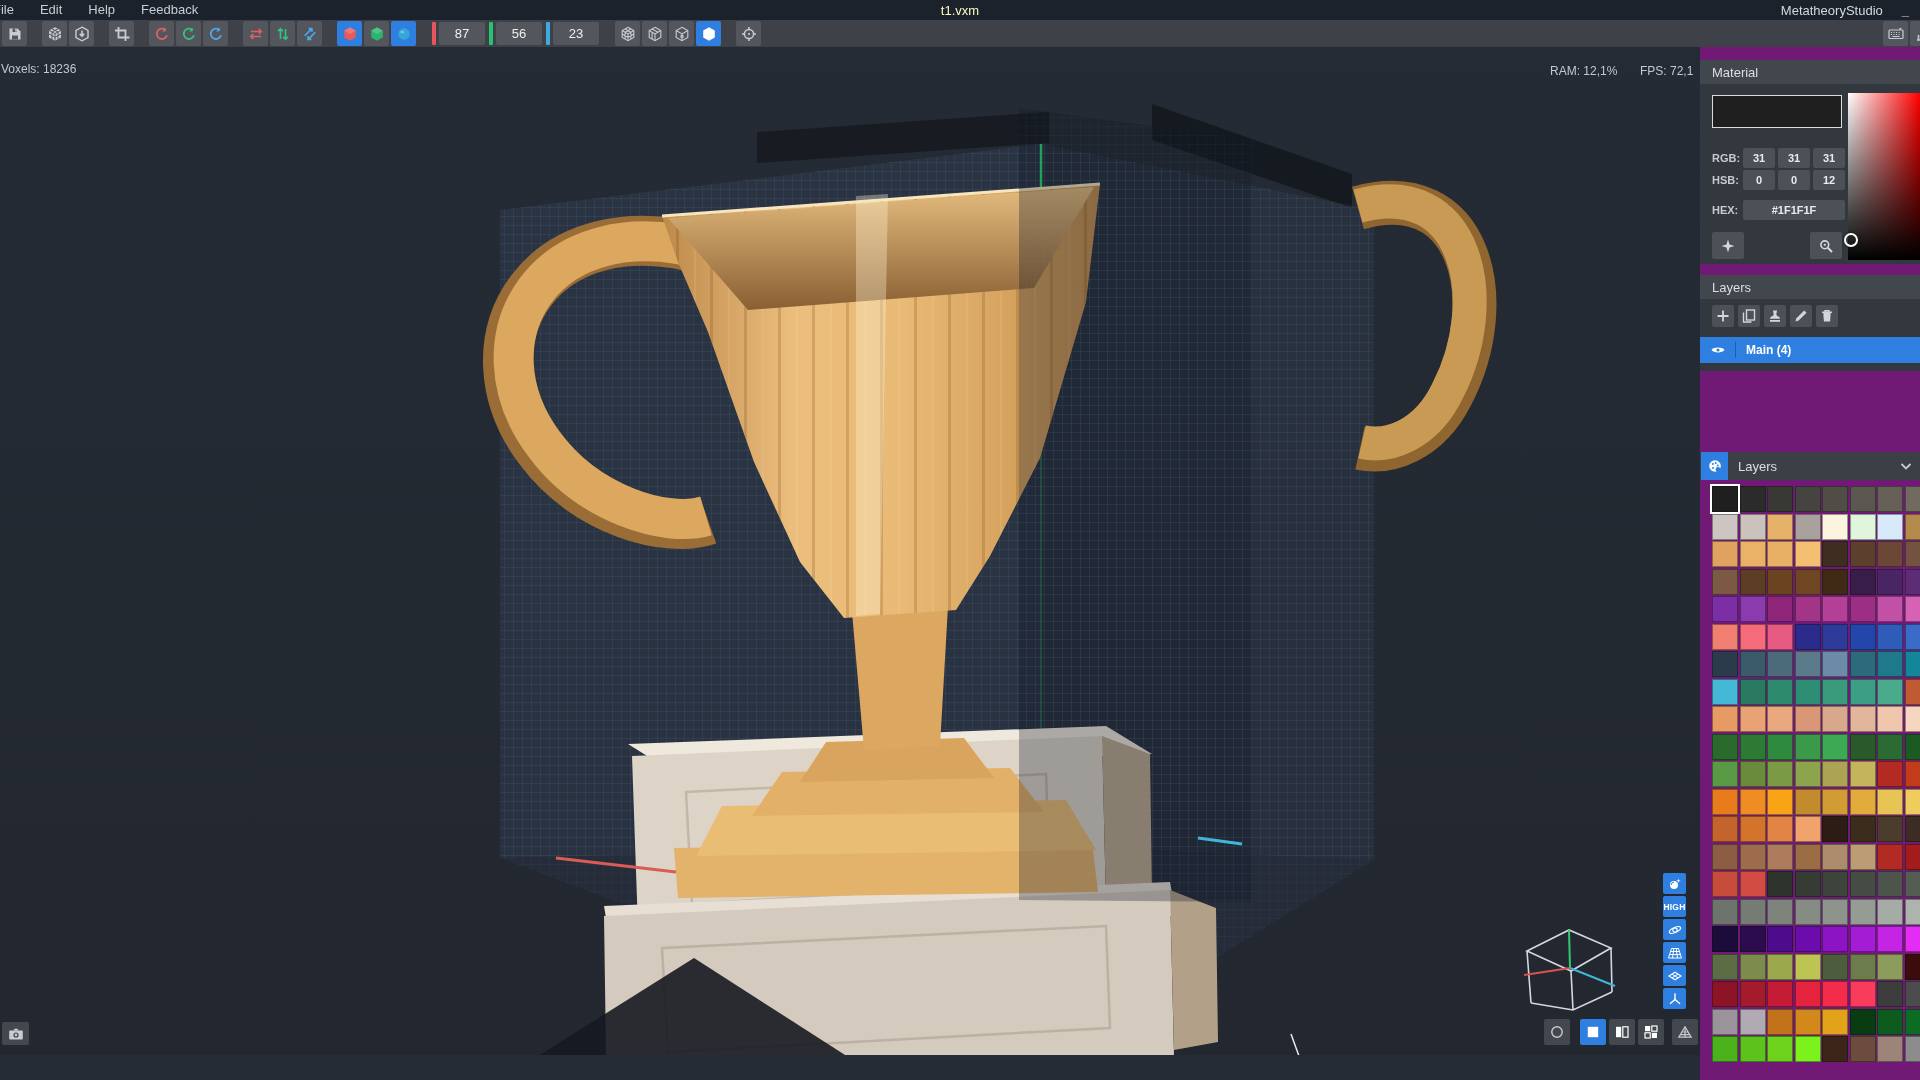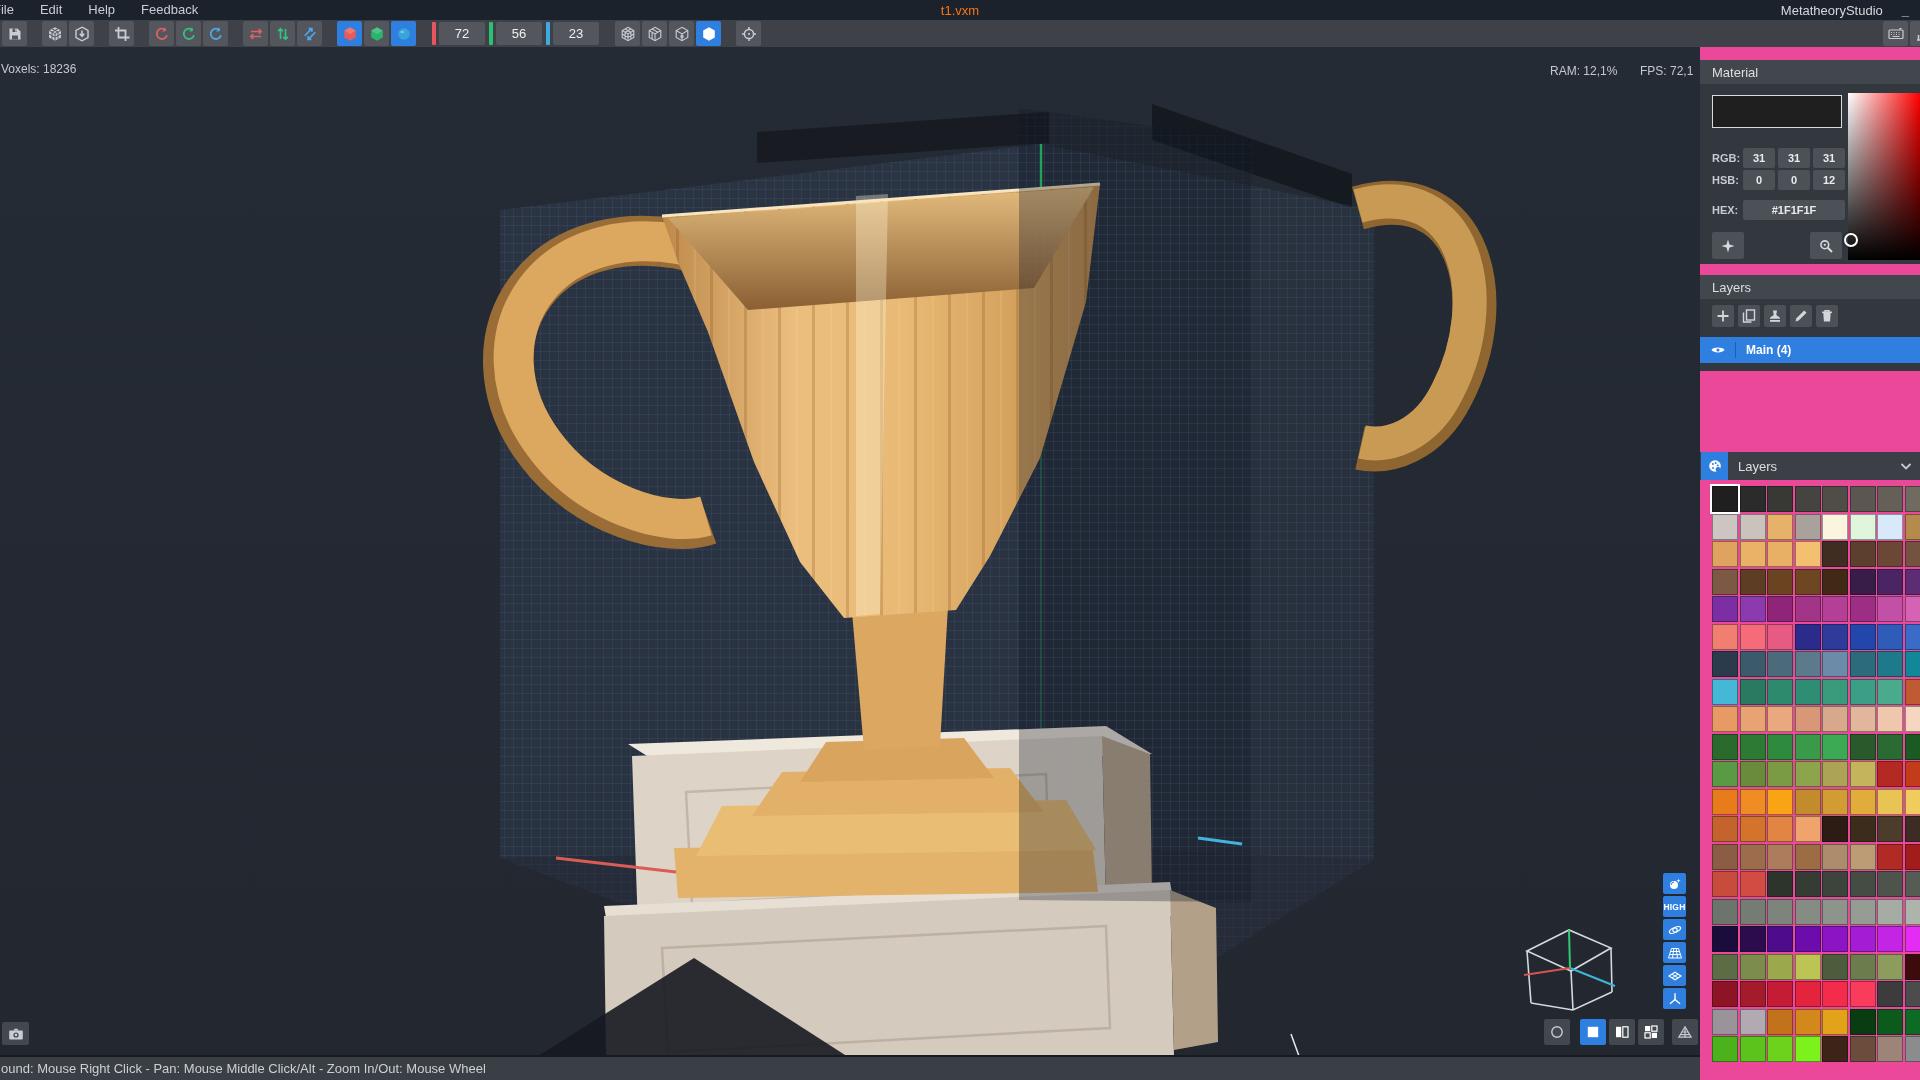--- a/index.html
+++ b/index.html
@@ -5,21 +5,21 @@
 *{margin:0;padding:0;box-sizing:border-box}
 html,body{width:1920px;height:1080px;overflow:hidden}
 body{background:#262c35;font-family:"Liberation Sans",sans-serif;color:#d2d5da;position:relative}
 .app{position:absolute;inset:0}
 
 
 .menubar{position:absolute;top:0;left:0;width:1920px;height:20px;background:#1c222b;display:flex;align-items:center;z-index:30}
 .menus{display:flex}
 .menu-item{padding:0 13px;font-size:13px;color:#c9cdd3;line-height:20px;cursor:default}
 .menu-item.clipped{margin-left:-20px}
-.win-title{position:absolute;left:0;right:0;text-align:center;font-size:13px;color:#f97316;pointer-events:none}
+.win-title{position:absolute;left:0;right:0;text-align:center;font-size:13px;color:#fef9c3;pointer-events:none}
 .brand-wrap{margin-left:auto;display:flex;align-items:center;gap:14px;padding-right:6px;font-size:13px;color:#d5d8dc;z-index:2}
 .minbtn{font-weight:bold;padding:0 5px;cursor:default}
 
 
 .toolbar{position:absolute;top:20px;left:0;width:1920px;height:27px;background:#3e4248;display:flex;align-items:center;padding:0 1px;z-index:25}
 .tb-left{display:flex;align-items:center;height:100%}
 .tb-right{margin-left:auto;display:flex;align-items:center;height:100%}
 .tb-btn{width:25px;height:25px;margin:0 1px;background:#53565c;border:none;border-radius:2px;display:flex;align-items:center;justify-content:center;color:#c9cdd3;padding:0;cursor:pointer}
 .tb-btn.sel{background:#2e7fe0}
 .tb-btn.clip{margin-right:-16px}
@@ -40,21 +40,21 @@
 .viewstack{position:absolute;left:1663px;top:826px;display:flex;flex-direction:column;gap:2px}
 .vs-btn{width:23px;height:21px;background:#2e7fe0;border:none;border-radius:2px;color:#fff;display:flex;align-items:center;justify-content:center;padding:0;cursor:pointer}
 .vs-btn.txt{font-size:8.5px;font-weight:bold;letter-spacing:.2px}
 .navcube{position:absolute;left:1512px;top:871px}
 .camera-btn{position:absolute;left:2px;top:975px;width:27px;height:23px;background:#43474e;border:none;border-radius:2px;display:flex;align-items:center;justify-content:center;color:#c9cdd3;cursor:pointer}
 .viewmodes{position:absolute;left:1541px;top:972px;display:flex;align-items:center}
 .vm-btn{width:26px;height:26px;background:#43474e;border:none;border-radius:2px;display:flex;align-items:center;justify-content:center;color:#c9cdd3;margin-left:3px;padding:0;cursor:pointer}
 .vm-btn.sel{background:#2e7fe0}
 
 
-.sidebar{position:absolute;left:1700px;top:47px;width:220px;height:1033px;background:#ec4899;overflow:hidden}
+.sidebar{position:absolute;left:1700px;top:47px;width:220px;height:1033px;background:#701a75;overflow:hidden}
 .panel-header{height:24px;background:#42464d;display:flex;align-items:center;padding:0 12px;font-size:13px;color:#dcdfe3}
 .material-panel{position:absolute;top:13px;left:0;width:220px;height:204px;background:#33373e}
 .mat-swatch{position:absolute;left:12px;top:35px;width:130px;height:33px;border:1px solid #d8dbdf}
 .mat-row{position:absolute;left:12px;height:20px;font-size:11px;font-weight:bold;color:#c6cad0;display:flex;align-items:center}
 .mat-row .lbl{width:31px}
 .mat-cell{width:32px;height:20px;background:#4c5057;border-radius:2px;margin-right:3px;display:flex;align-items:center;justify-content:center;font-size:11px;color:#e8eaed;font-weight:bold}
 .mat-cell.wide{width:102px}
 .mat-btn{position:absolute;width:32px;height:27px;top:172px;background:#4c5057;border:none;border-radius:2px;color:#d6d9dd;display:flex;align-items:center;justify-content:center;cursor:pointer}
 #mat-add{left:12px}
 #mat-pick{left:110px}
@@ -209,21 +209,21 @@
           <span class="icon" style="color: rgb(55, 166, 216);">
             <svg viewBox="0 0 16 16" width="16" height="16">
               <circle cx="8" cy="8" r="5.8" fill="currentColor"></circle>
               <ellipse cx="6.3" cy="6" rx="2" ry="1.2" fill="rgba(255,255,255,.35)"></ellipse>
             </svg>
           </span>
         </button>
         <div class="tb-gap"></div>
         <div class="tb-field">
           <div class="tb-bar" style="background: rgb(232, 85, 95);"></div>
-          <div class="tb-num">72</div>
+          <div class="tb-num">87</div>
         </div>
         <div class="tb-field">
           <div class="tb-bar" style="background: rgb(39, 196, 111);"></div>
           <div class="tb-num">56</div>
         </div>
         <div class="tb-field">
           <div class="tb-bar" style="background: rgb(63, 169, 224);"></div>
           <div class="tb-num">23</div>
         </div>
         <div class="tb-gap"></div>
@@ -792,17 +792,14 @@
         <div class="swatch" style="background: rgb(108, 210, 28);"></div>
         <div class="swatch" style="background: rgb(124, 242, 28);"></div>
         <div class="swatch" style="background: rgb(60, 36, 24);"></div>
         <div class="swatch" style="background: rgb(108, 76, 60);"></div>
         <div class="swatch" style="background: rgb(156, 132, 120);"></div>
         <div class="swatch" style="background: rgb(140, 140, 140);"></div>
       </div>
 
   </div>
 
-  <div class="statusbar">
-    <span>ound: Mouse Right Click - Pan: Mouse Middle Click/Alt - Zoom In/Out: Mouse Wheel</span>
-  </div>
 
 </div>
 
 </body></html>

